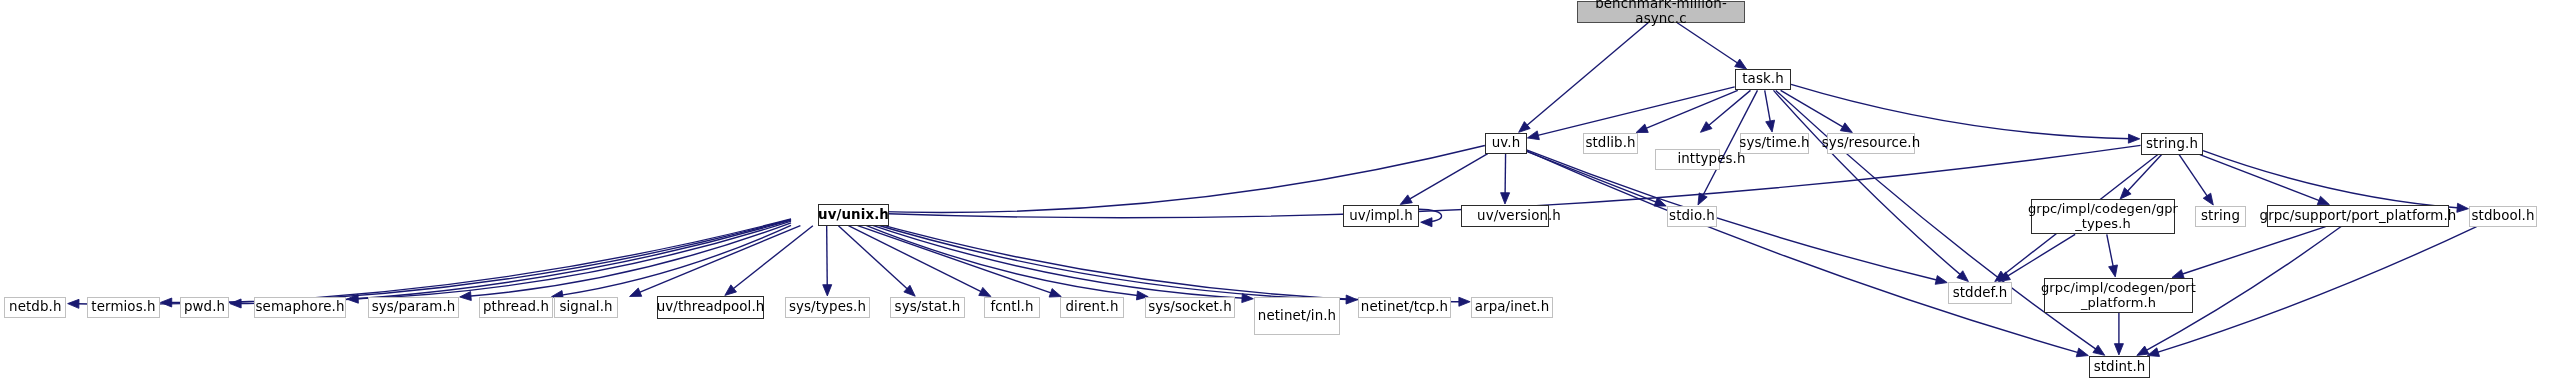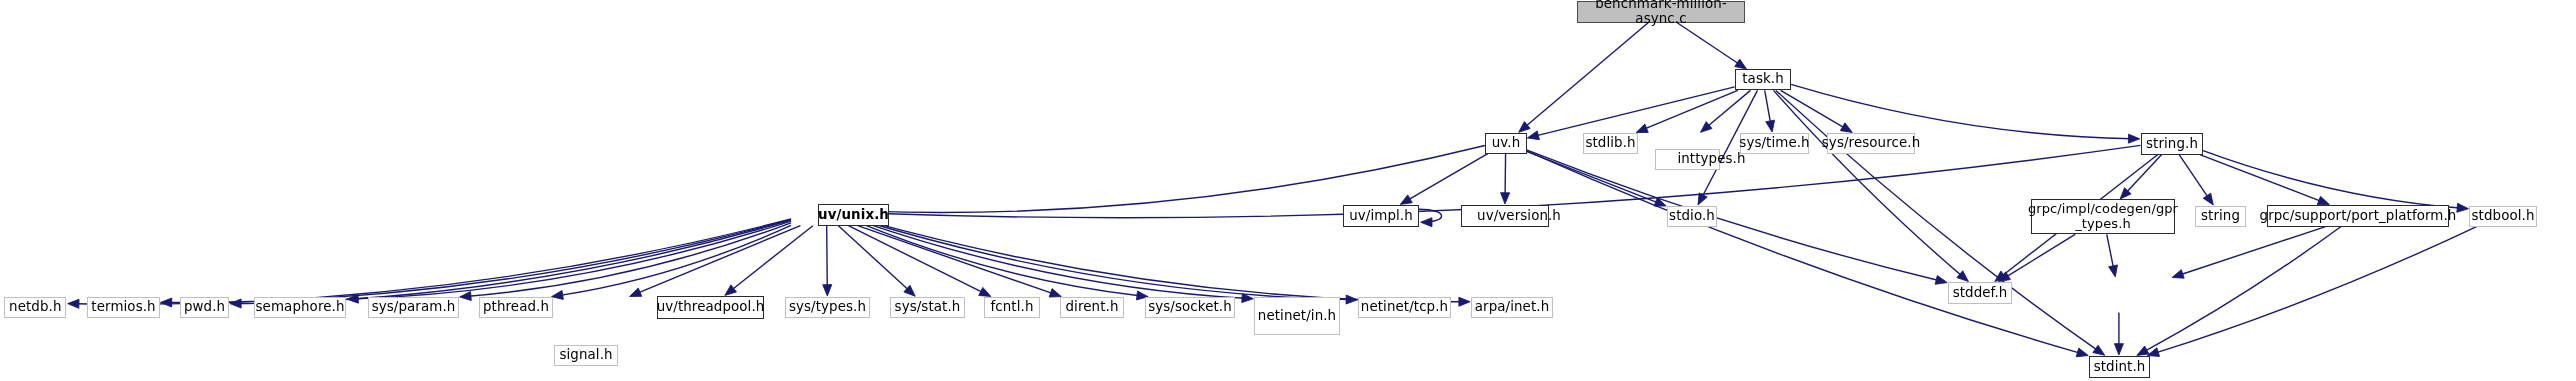--- a/index.html
+++ b/index.html
@@ -122,28 +122,30 @@
     <div class="node bold" style="left: 818px; top: 204px; width: 71px; height: 22px; font-weight: bold;">uv/unix.h</div>
     <div class="node bold" style="left: 1343px; top: 205px; width: 76px; height: 22px;">uv/impl.h</div>
     <div class="node bold" style="left: 1461px; top: 205px; width: 88px; height: 22px; padding-left: 28px;">uv/version.h</div>
     <div class="node" style="left: 1667px; top: 206px; width: 50px; height: 21px;">stdio.h</div>
     <div class="node bold" style="left: 2031px; top: 199px; width: 144px; height: 35px; font-size: 13px;">grpc/impl/codegen/gpr
 _types.h</div>
     <div class="node" style="left: 2195px; top: 206px; width: 51px; height: 21px;">string</div>
     <div class="node bold" style="left: 2267px; top: 205px; width: 182px; height: 22px;">grpc/support/port_platform.h</div>
     <div class="node" style="left: 2469px; top: 206px; width: 68px; height: 21px;">stdbool.h</div>
     <div class="node" style="left: 1948px; top: 282px; width: 64px; height: 22px;">stddef.h</div>
+    <div class="node bold" style="left: 2044px; top: 278px; width: 149px; height: 35px; font-size: 13px;">grpc/impl/codegen/port
+_platform.h</div>
     <div class="node bold" style="left: 2089px; top: 356px; width: 61px; height: 22px;">stdint.h</div>
     <div class="node" style="left: 4.3px; top: 297px; width: 62px; height: 21px;">netdb.h</div>
     <div class="node" style="left: 87px; top: 297px; width: 73px; height: 21px;">termios.h</div>
     <div class="node" style="left: 180px; top: 297px; width: 49px; height: 21px;">pwd.h</div>
     <div class="node" style="left: 254px; top: 297px; width: 92px; height: 21px;">semaphore.h</div>
     <div class="node" style="left: 368px; top: 297px; width: 91px; height: 21px;">sys/param.h</div>
     <div class="node" style="left: 479px; top: 297px; width: 74px; height: 21px;">pthread.h</div>
-    <div class="node" style="left: 554px; top: 297px; width: 64px; height: 21px; margin-top: 48px;">signal.h</div>
+    <div class="node" style="left: 554px; top: 297px; width: 64px; height: 21px;">signal.h</div>
     <div class="node bold" style="left: 657px; top: 296px; width: 107px; height: 22.6px;">uv/threadpool.h</div>
     <div class="node" style="left: 785px; top: 297px; width: 85px; height: 21px;">sys/types.h</div>
     <div class="node" style="left: 890px; top: 297px; width: 75px; height: 21px;">sys/stat.h</div>
     <div class="node" style="left: 984px; top: 297px; width: 56px; height: 21px;">fcntl.h</div>
     <div class="node" style="left: 1060px; top: 297px; width: 64px; height: 21px;">dirent.h</div>
     <div class="node" style="left: 1145px; top: 297px; width: 90px; height: 21px;">sys/socket.h</div>
     <div class="node" style="left: 1254px; top: 297px; width: 86px; height: 38px;">netinet/in.h</div>
     <div class="node" style="left: 1358px; top: 297px; width: 93px; height: 21px;">netinet/tcp.h</div>
     <div class="node" style="left: 1471px; top: 297px; width: 82px; height: 21px;">arpa/inet.h</div>
   </div>

